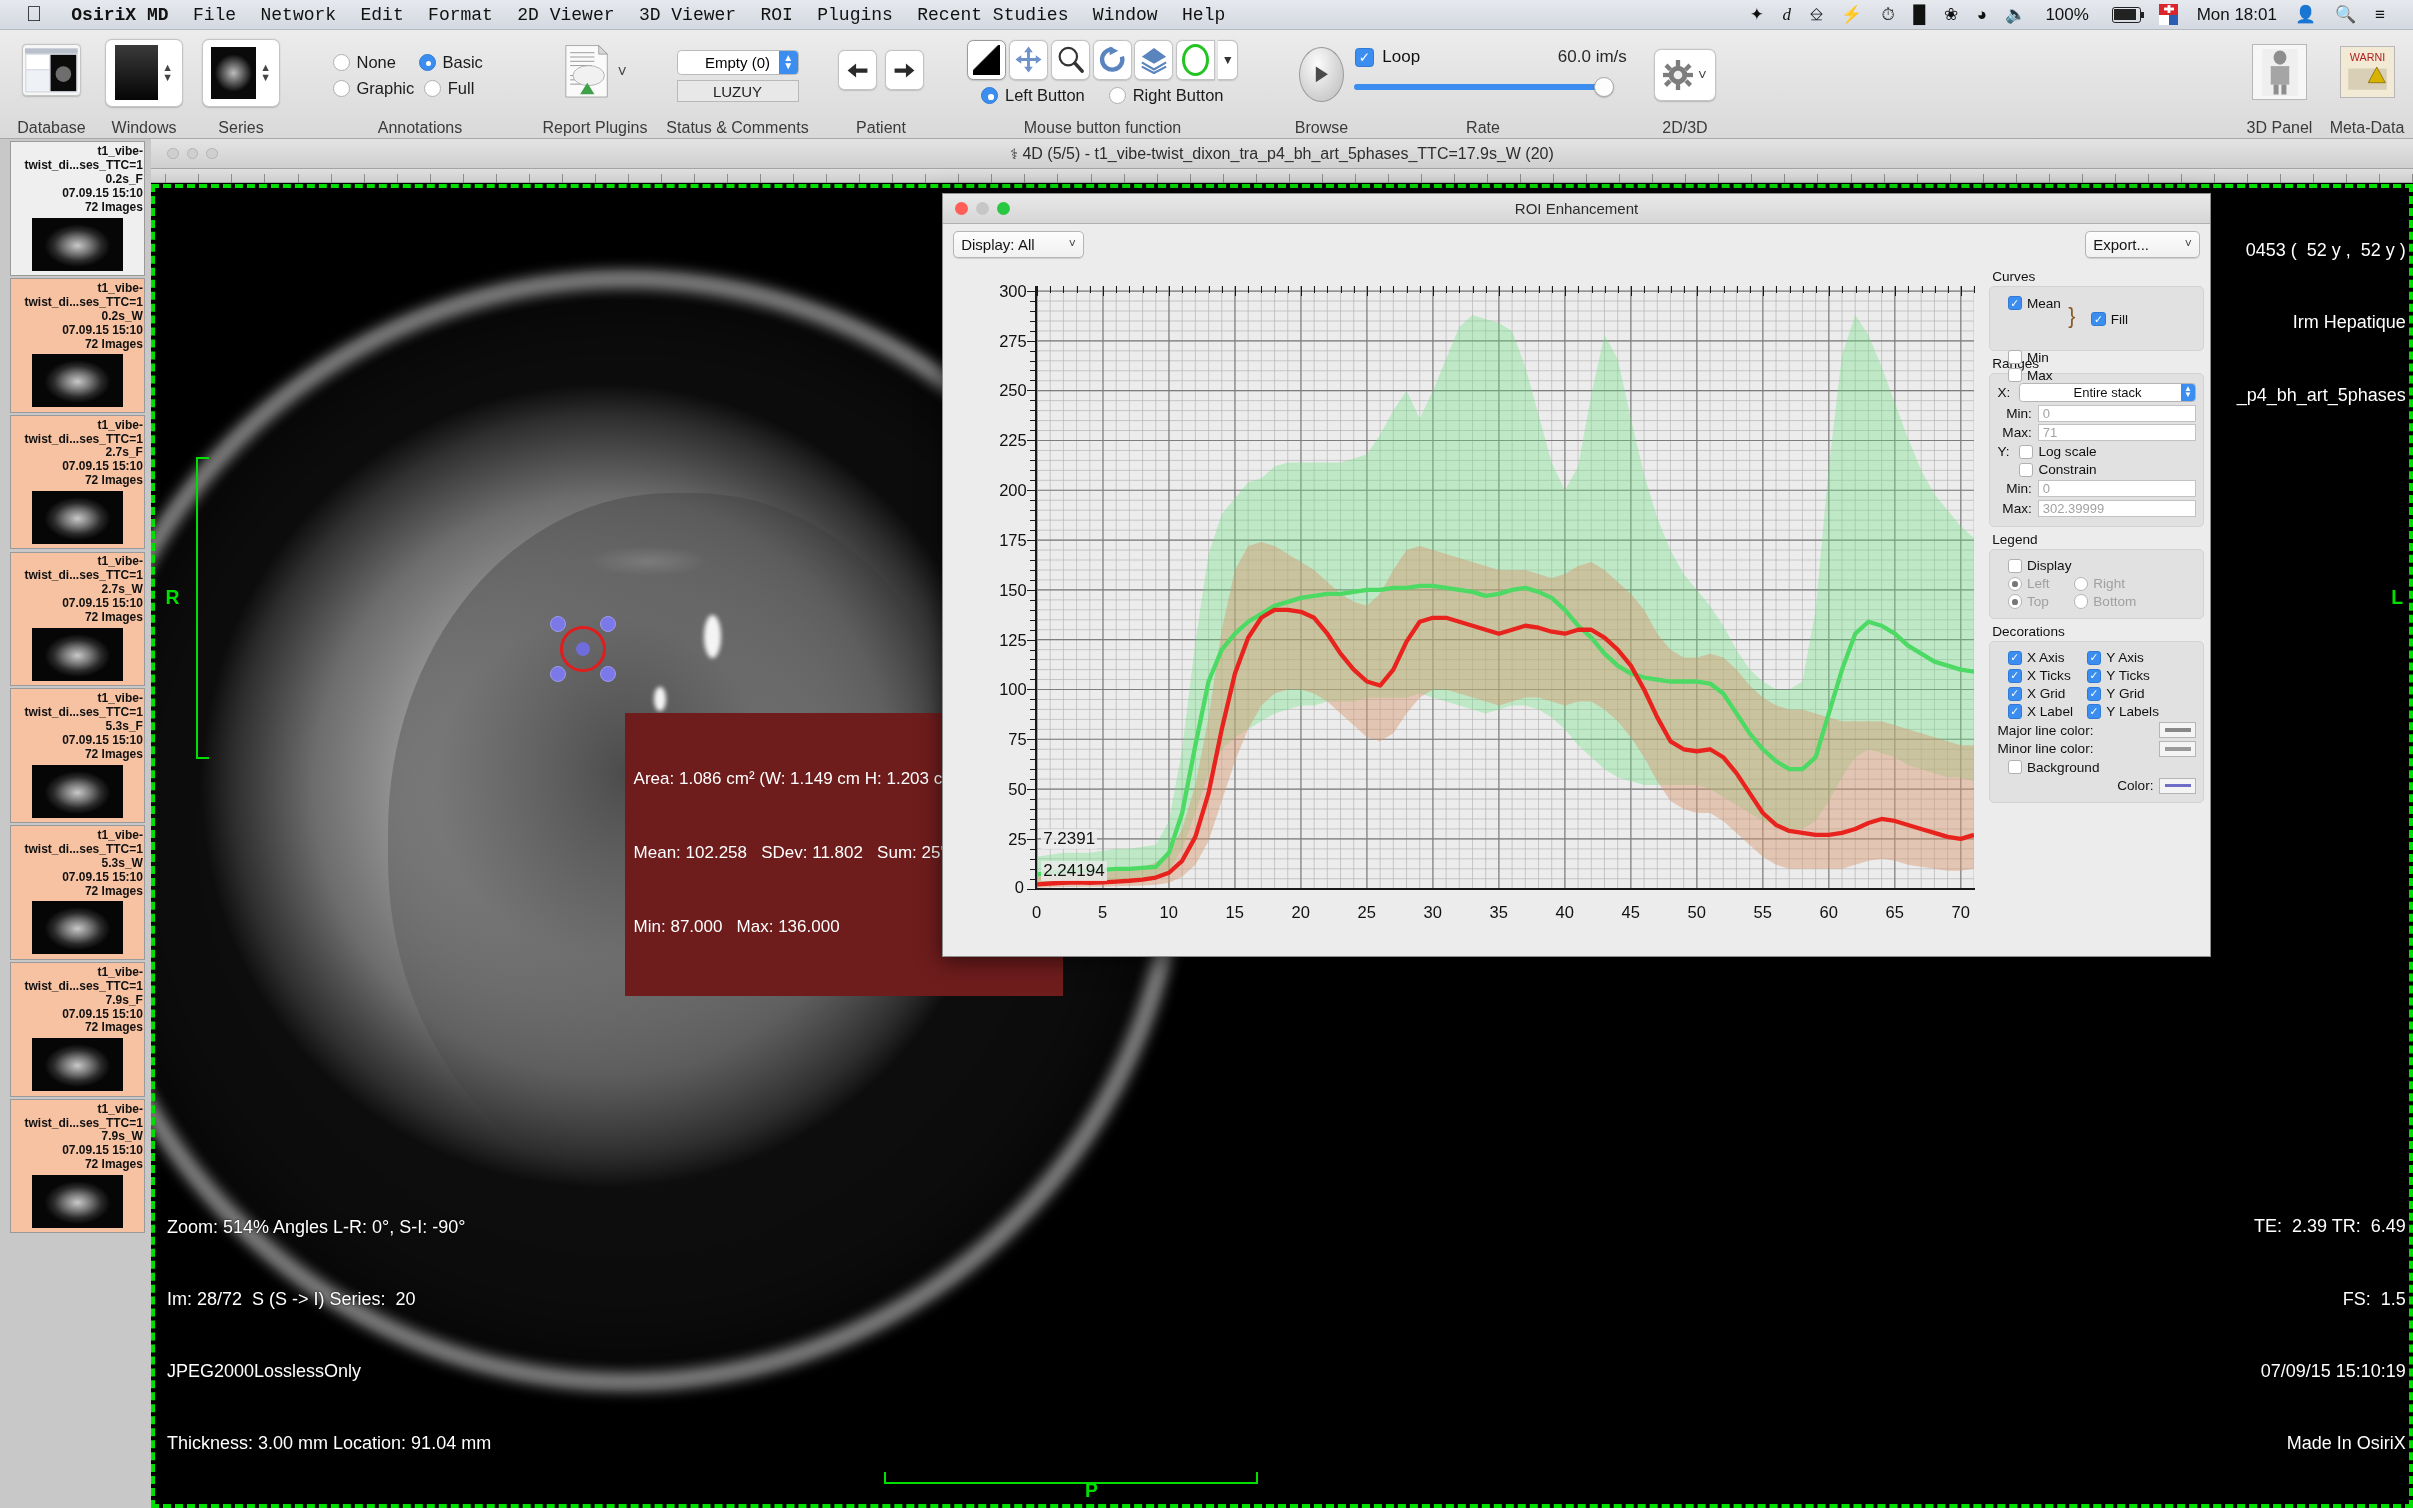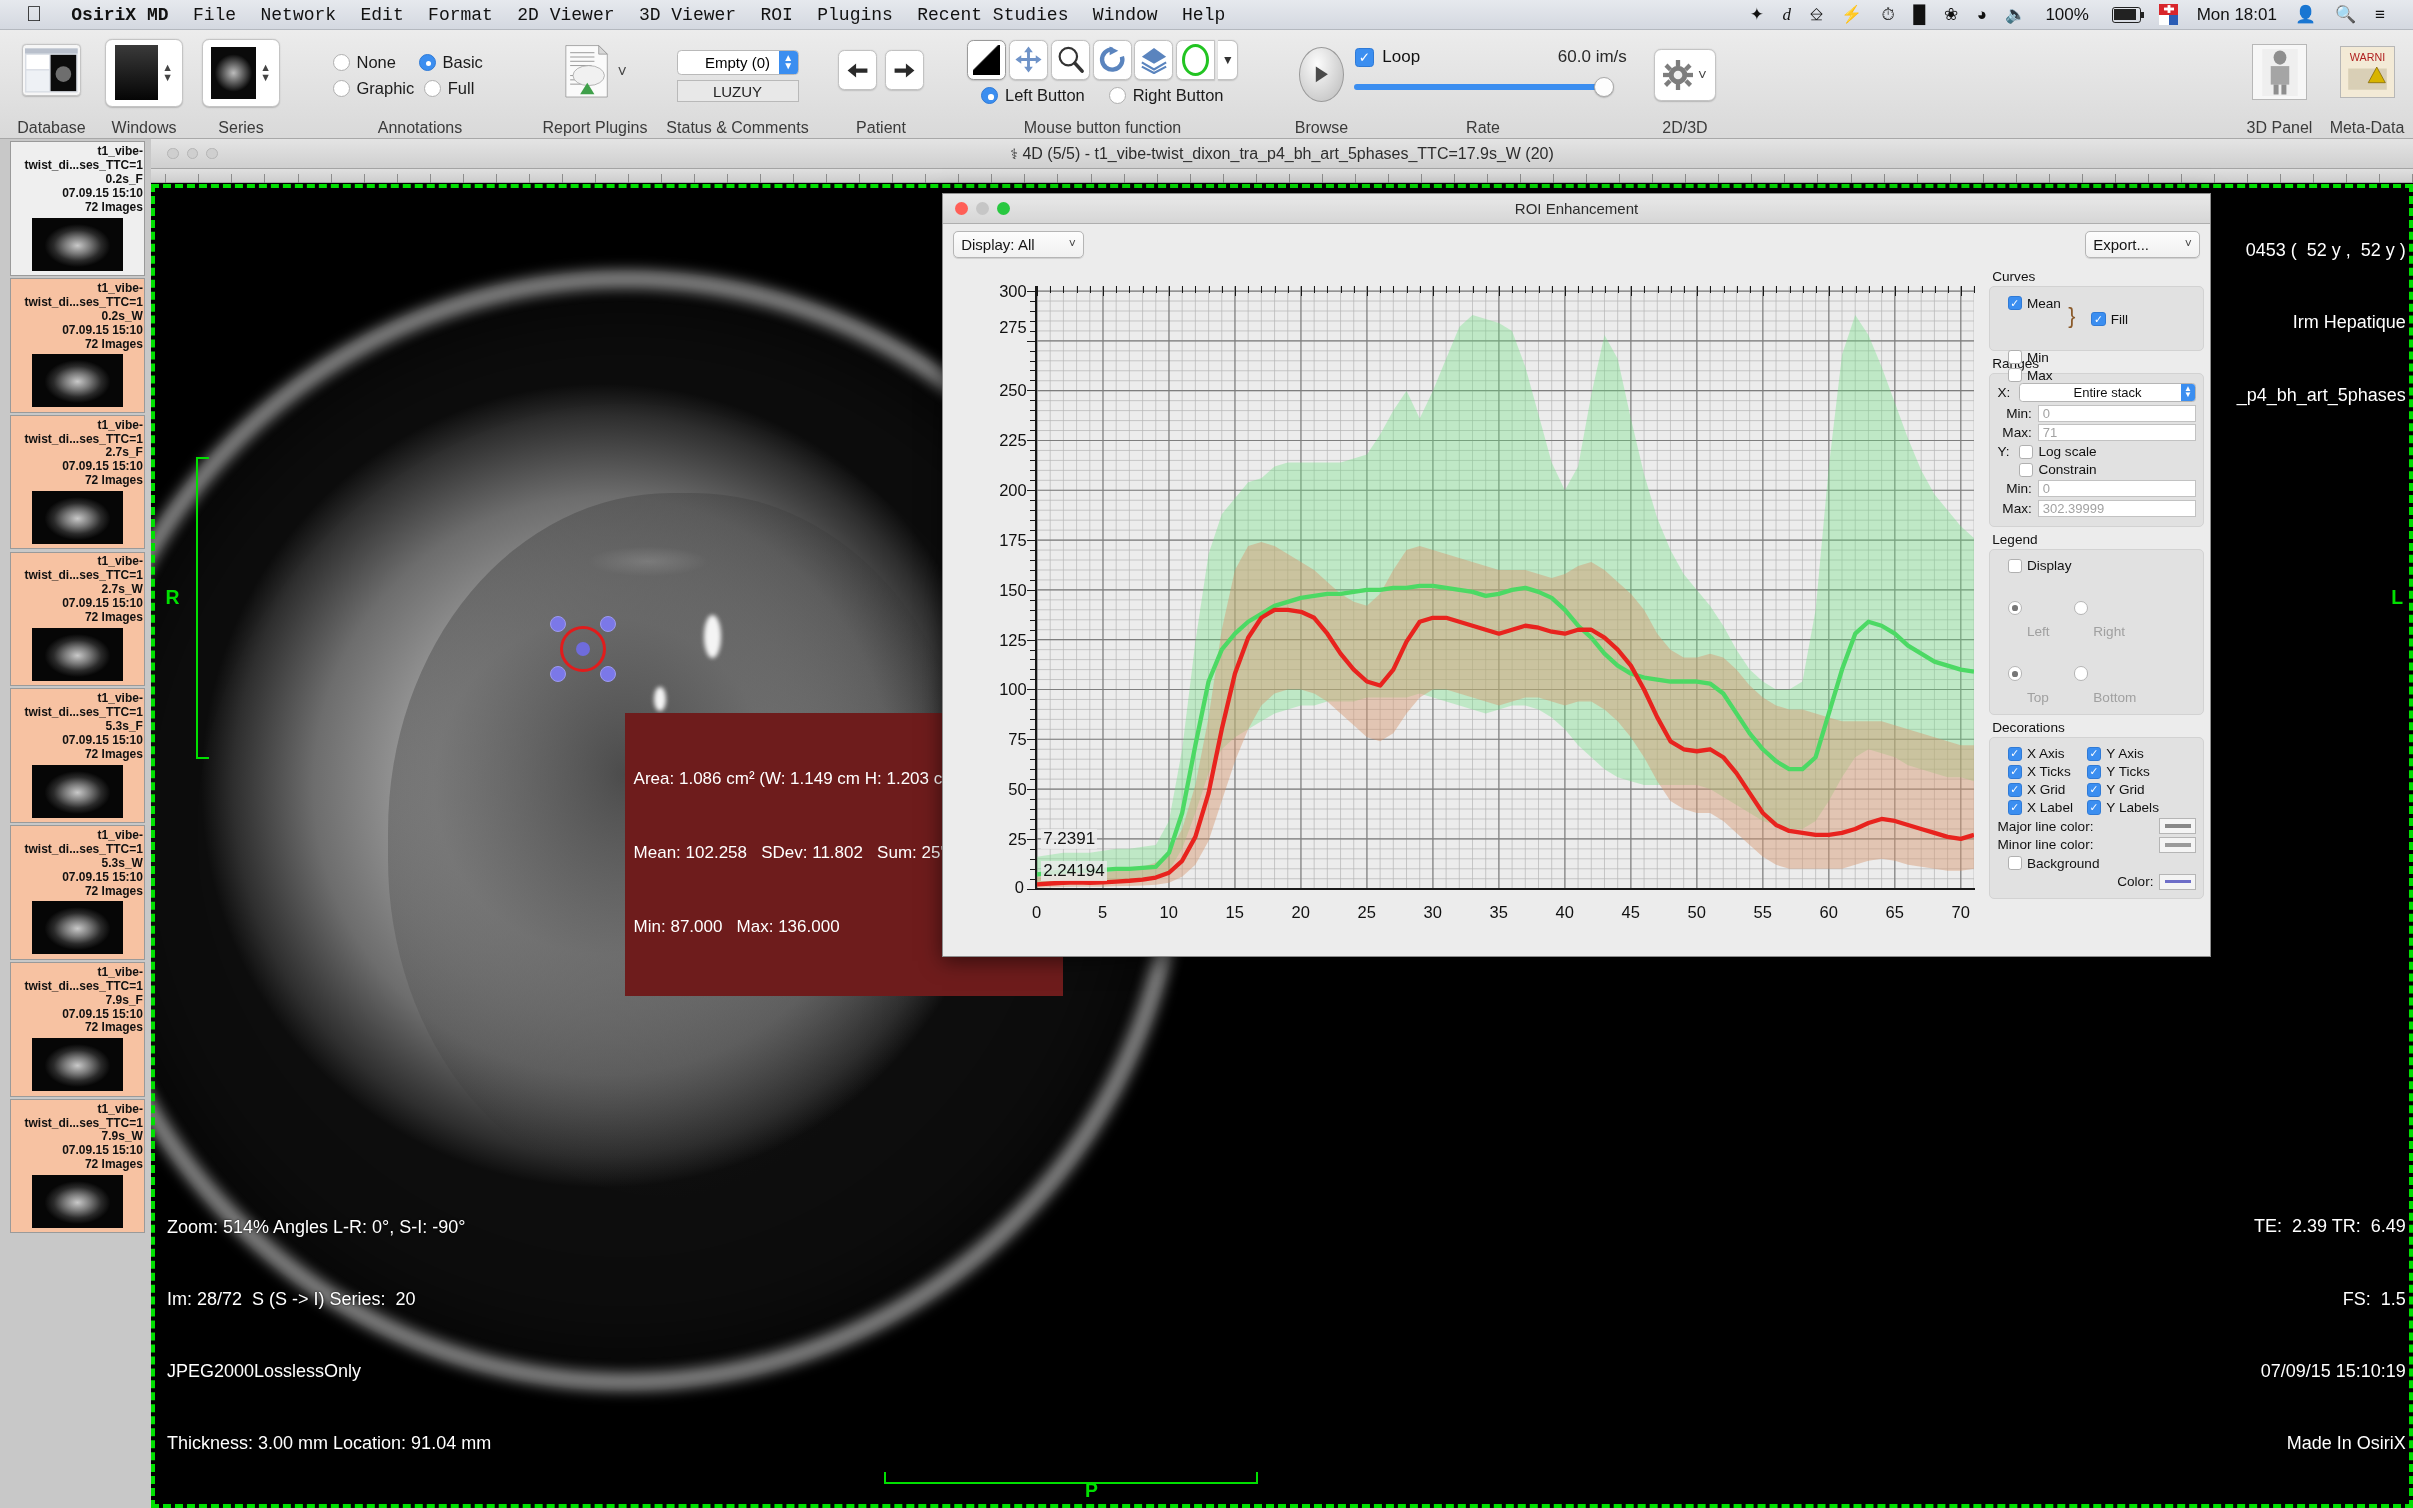--- a/index.html
+++ b/index.html
@@ -147,21 +147,21 @@
   .sidepanel { position:absolute; right:5.7px; top:75px; width:215px; bottom:5.7px;
     background:#ececec; }
   .secttitle { font-size:13.6px; color:#111; margin:0 0 2.2px 2.9px; }
   .sectbox { background:#e1e1e1; border:0.7px solid #d2d2d2; border-radius:5px; padding:5.7px 7.2px; }
   .row { display:flex; align-items:center; margin:2.9px 0; font-size:13.6px; color:#111; }
   .row .chk { width:14.4px; height:14.4px; border-radius:2.9px; font-size:10.8px; margin-right:5px; }
   .row .rdo { width:14.4px; height:14.4px; border-radius:50%; border:0.7px solid #b5b5b5; background:#fff;
     margin-right:5px; position:relative; }
   .row .rdo.on:after { content:""; position:absolute; left:3.6px; top:3.6px; width:5.7px; height:5.7px;
     border-radius:50%; background:#777; }
-  .row .dim { color:#a0a0a0;margin-top:48px; }
+  .row .dim { color:#a0a0a0; }
   .minifield { flex:1; height:17px; background:#fff; border:0.7px solid #c2c2c2; font-size:13px;
     color:#a2a2a2; display:flex; align-items:center; padding:0 4.3px; }
   .minipop { flex:1; height:18.7px; background:#fff; border:0.7px solid #b5b5b5; border-radius:3.6px;
     font-size:13px; display:flex; align-items:center; justify-content:center; position:relative; color:#111; }
   .minipop .ar { position:absolute; right:0; top:0; bottom:0; width:14.4px; background:#3b8ef0;
     border-radius:0 2.9px 2.9px 0; color:#fff; font-size:8px; display:flex; flex-direction:column;
     align-items:center; justify-content:center; line-height:.8; }
   .colorwell { width:37px; height:16px; background:#f4f4f4; border:0.7px solid #b5b5b5;
     display:flex; align-items:center; justify-content:center; }
   .colorwell i { display:block; width:26px; height:3.6px; }
@@ -919,21 +919,21 @@
           <div class="ytick" style="top: 553px;">25</div>
           <div class="ytick" style="top: 503px;">50</div>
           <div class="ytick" style="top: 453px;">75</div>
           <div class="ytick" style="top: 403px;">100</div>
           <div class="ytick" style="top: 354px;">125</div>
           <div class="ytick" style="top: 304px;">150</div>
           <div class="ytick" style="top: 254px;">175</div>
           <div class="ytick" style="top: 204px;">200</div>
           <div class="ytick" style="top: 154px;">225</div>
           <div class="ytick" style="top: 104px;">250</div>
-          <div class="ytick" style="top: 41px; text-align: center;">275</div>
+          <div class="ytick" style="top: 55px; text-align: center;">275</div>
           <div class="ytick" style="top: 4.8px;">300</div>
         </div>
       <div id="xticks">
           <div class="xtmark" style="left: 0px;"></div>
           <div class="xtmark minor" style="left: 13.2px;"></div>
           <div class="xtmark minor" style="left: 26.4px;"></div>
           <div class="xtmark minor" style="left: 40px;"></div>
           <div class="xtmark minor" style="left: 53px;"></div>
           <div class="xtmark" style="left: 66px;"></div>
           <div class="xtmark minor" style="left: 79px;"></div>

